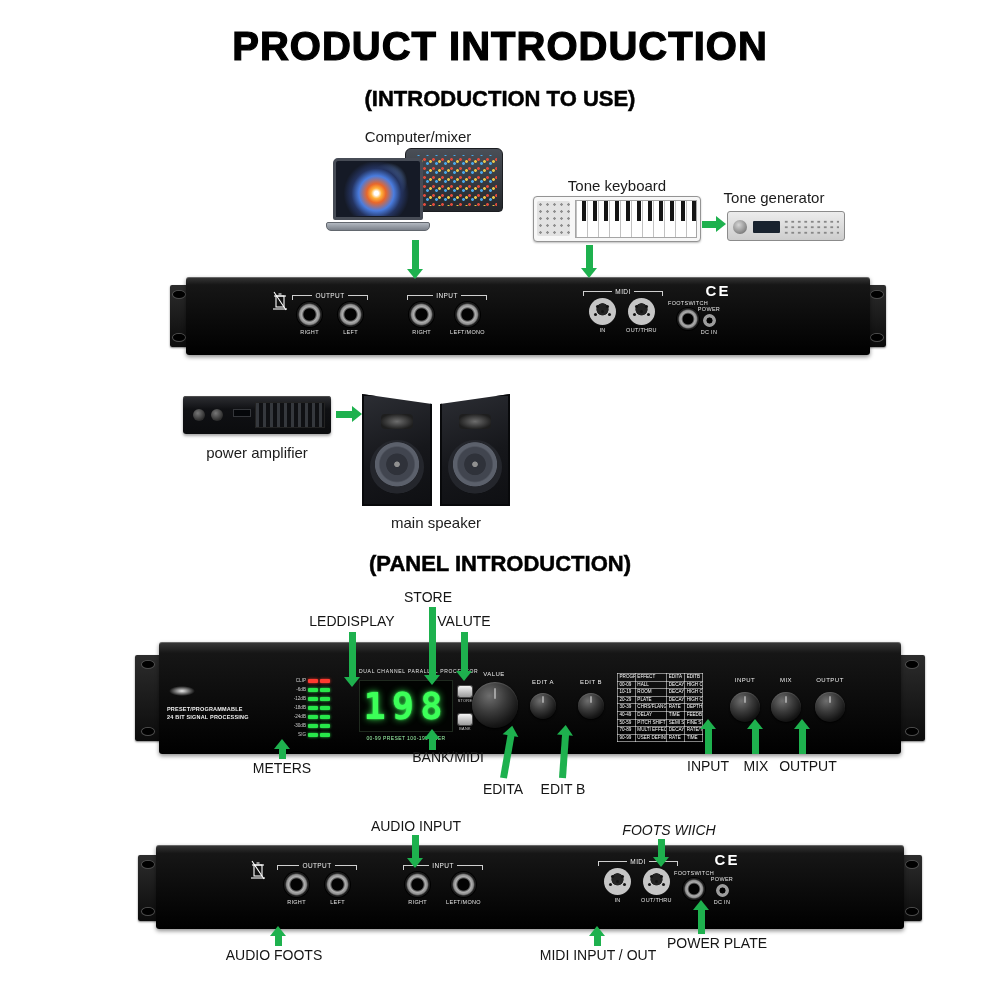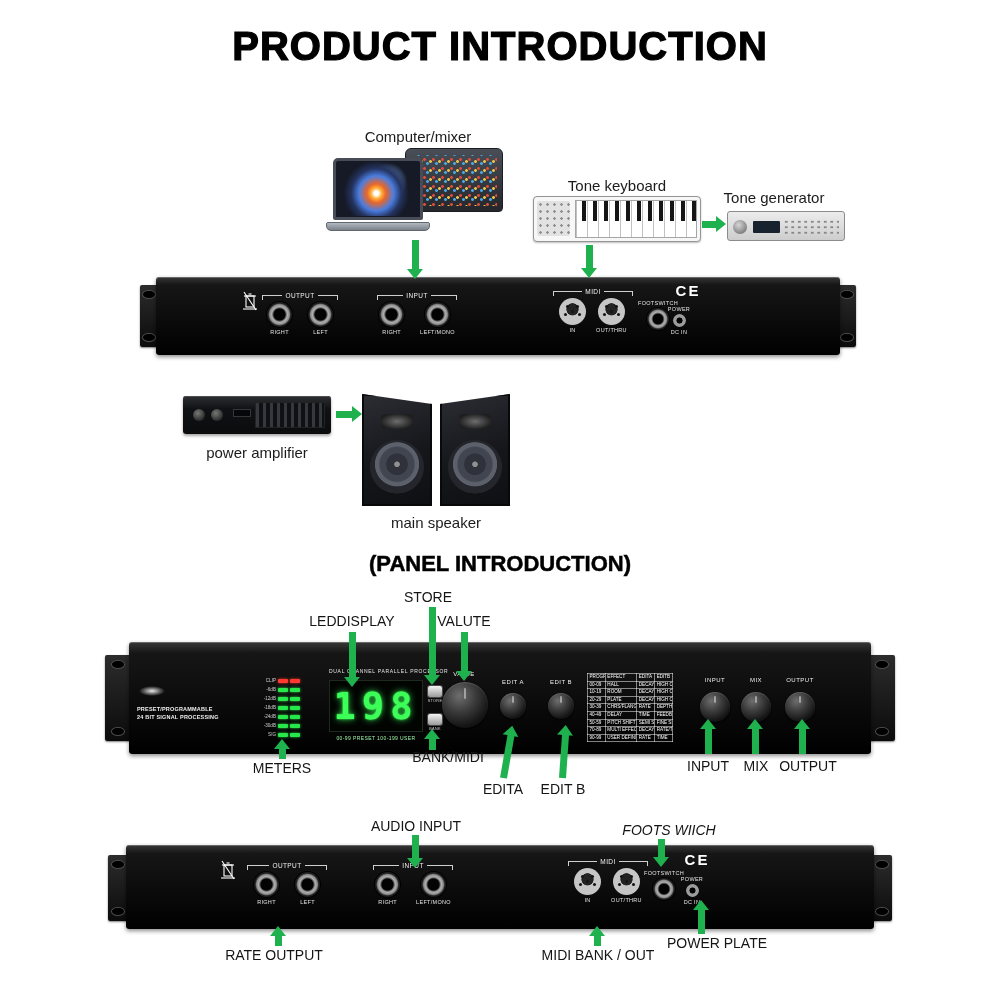--- a/index.html
+++ b/index.html
@@ -9,21 +9,21 @@
   .sec-title{position:absolute;left:0;right:0;text-align:center;font-size:22px;font-weight:800;color:#000;-webkit-text-stroke:.5px #000;}
   .small-label{position:absolute;font-size:15px;color:#1b1b1b;text-align:center;}
   .callout{position:absolute;font-size:14px;color:#151515;text-align:center;z-index:7;}
   
   .arrow-down,.arrow-up{position:absolute;width:7px;background:#1eb14e;z-index:6;}
   .arrow-down::after{content:"";position:absolute;left:-5px;bottom:-9px;border-left:8.5px solid transparent;border-right:8.5px solid transparent;border-top:10px solid #1eb14e;}
   .arrow-up::before{content:"";position:absolute;left:-5px;top:-9px;border-left:8.5px solid transparent;border-right:8.5px solid transparent;border-bottom:10px solid #1eb14e;}
   .arrow-right{position:absolute;height:7px;background:#1eb14e;z-index:6;}
   .arrow-right::after{content:"";position:absolute;top:-5px;right:-9px;border-top:8.5px solid transparent;border-bottom:8.5px solid transparent;border-left:10px solid #1eb14e;}
   
-  .rack{position:absolute;}
+  .rack{position:absolute;margin-left:30px;}
   .ear{position:absolute;background:linear-gradient(180deg,#2c2c2c,#0b0b0b);border-radius:2px;box-shadow:0 1px 2px rgba(0,0,0,.5);}
   .hole{position:absolute;width:12px;height:7px;border-radius:50%;background:#000;box-shadow:inset 0 1px 1px #000,0 0 0 1px #4d4d4d;}
   .bar{position:absolute;background:linear-gradient(180deg,#383838 0,#161616 10%,#0b0b0b 55%,#000 100%);border-radius:3px;box-shadow:inset 0 1px 0 rgba(255,255,255,.25),0 2px 4px rgba(0,0,0,.45);}
   .cgroup{position:absolute;display:flex;flex-direction:column;align-items:center;}
   .bracket{display:flex;align-items:flex-start;width:100%;color:#efefef;font-size:6.5px;line-height:7px;letter-spacing:.4px;}
   .bracket::before,.bracket::after{content:"";flex:1;height:4px;border-top:1px solid #cfcfcf;margin-top:3px;}
   .bracket::before{border-left:1px solid #cfcfcf;}
   .bracket::after{border-right:1px solid #cfcfcf;}
   .bracket span{padding:0 3px;}
   .row{display:flex;margin-top:2px;}
@@ -81,20 +81,21 @@
   .horn{position:absolute;left:50%;transform:translateX(-50%);top:20px;width:32px;height:15px;border-radius:4px;background:radial-gradient(ellipse at center,#6d6d6d,#1e1e1e 75%);}
   .woofer{position:absolute;left:50%;transform:translateX(-50%);top:46px;width:54px;height:54px;border-radius:50%;background:radial-gradient(circle at 50% 45%,#909090 0 6%,#2f323a 8% 26%,#41454f 28% 42%,#5b606b 46% 54%,#24262c 56% 72%,#0b0c0f 74%);}
   .weee{position:absolute;}
 </style>
 </head>
 <body>
 
 <div class="page">
 
   <div class="title">PRODUCT INTRODUCTION</div>
+  <div class="sec-title" style="top:86px;">(INTRODUCTION TO USE)</div>
 
   <div class="small-label" style="left:333px;top:128px;width:170px;">Computer/mixer</div>
   <div class="illus" style="left:333px;top:146px;width:170px;height:96px;">
     <div class="mixer"></div>
     <div class="lap-screen"></div>
     <div class="lap-base"></div>
   </div>
   <div class="arrow-down" style="left:412px;top:240px;height:30px;"></div>
 
   <div class="small-label" style="left:533px;top:177px;width:168px;">Tone keyboard</div>
@@ -449,19 +450,19 @@
       <div class="ce" style="left:553px;top:6px;width:36px;">CE</div>
       <div class="cgroup" style="left:546px;top:31px;width:40px;">
         <div class="tiny-label">POWER</div>
         <div class="dc"></div>
         <div class="tiny-label">DC IN</div>
       </div>
     </div>
   </div>
 
   <div class="arrow-up" style="left:275px;top:935px;height:11px;"></div>
-  <div class="callout" style="left:214px;top:947px;width:120px;">RATE OUTPUT</div>
+  <div class="callout" style="left:214px;top:947px;width:120px;">AUDIO FOOTS</div>
   <div class="arrow-up" style="left:594px;top:935px;height:11px;"></div>
-  <div class="callout" style="left:527px;top:947px;width:142px;">MIDI BANK / OUT</div>
+  <div class="callout" style="left:527px;top:947px;width:142px;">MIDI INPUT / OUT</div>
   <div class="arrow-up" style="left:698px;top:909px;height:25px;"></div>
   <div class="callout" style="left:657px;top:935px;width:120px;">POWER PLATE</div>
 
 </div>
 
 </body></html>

